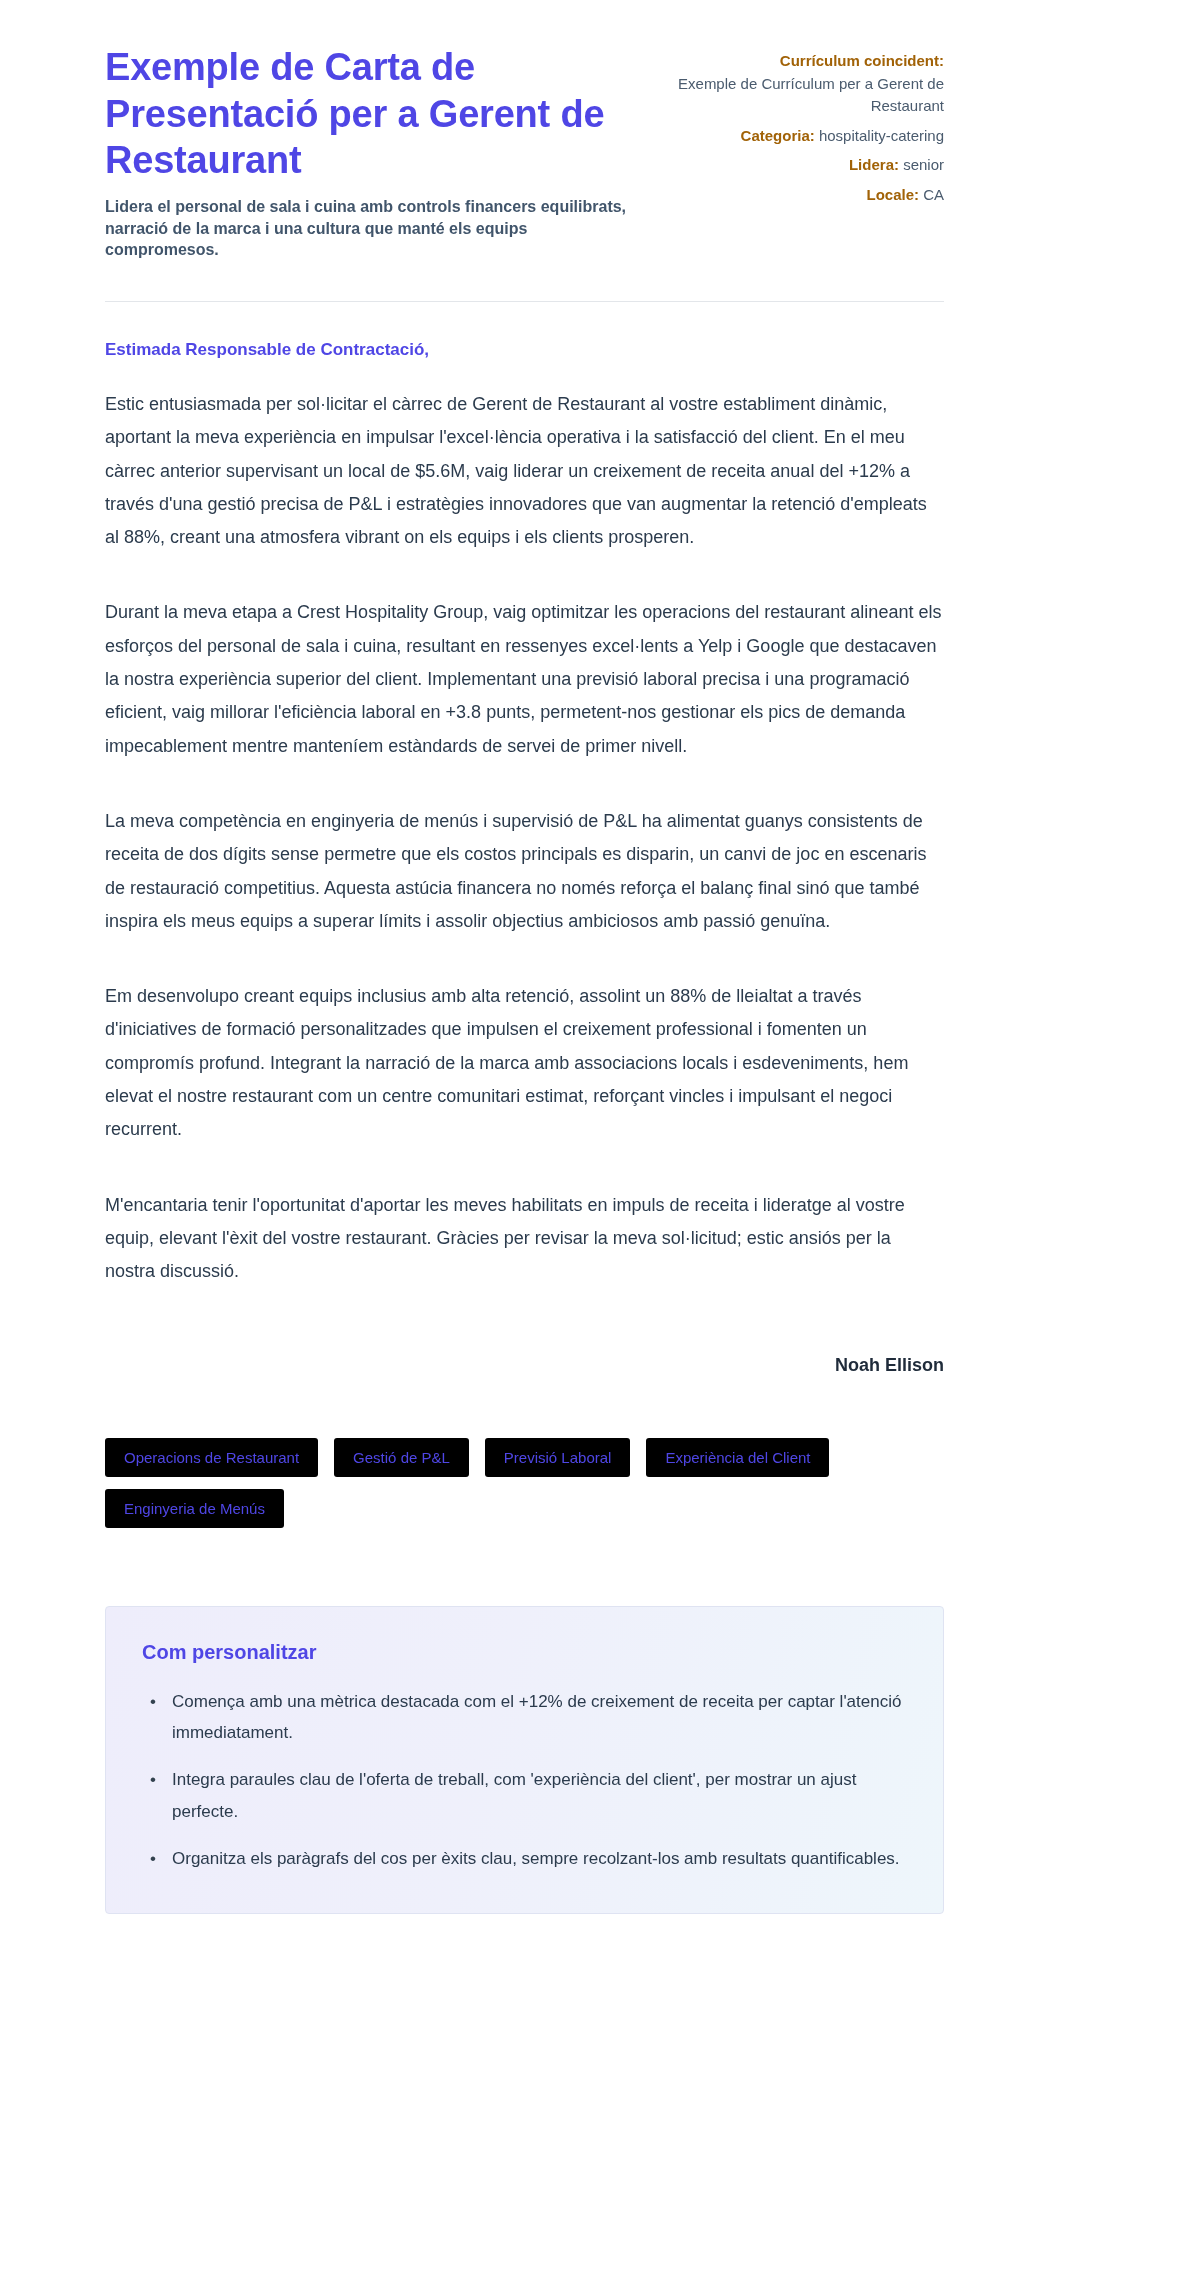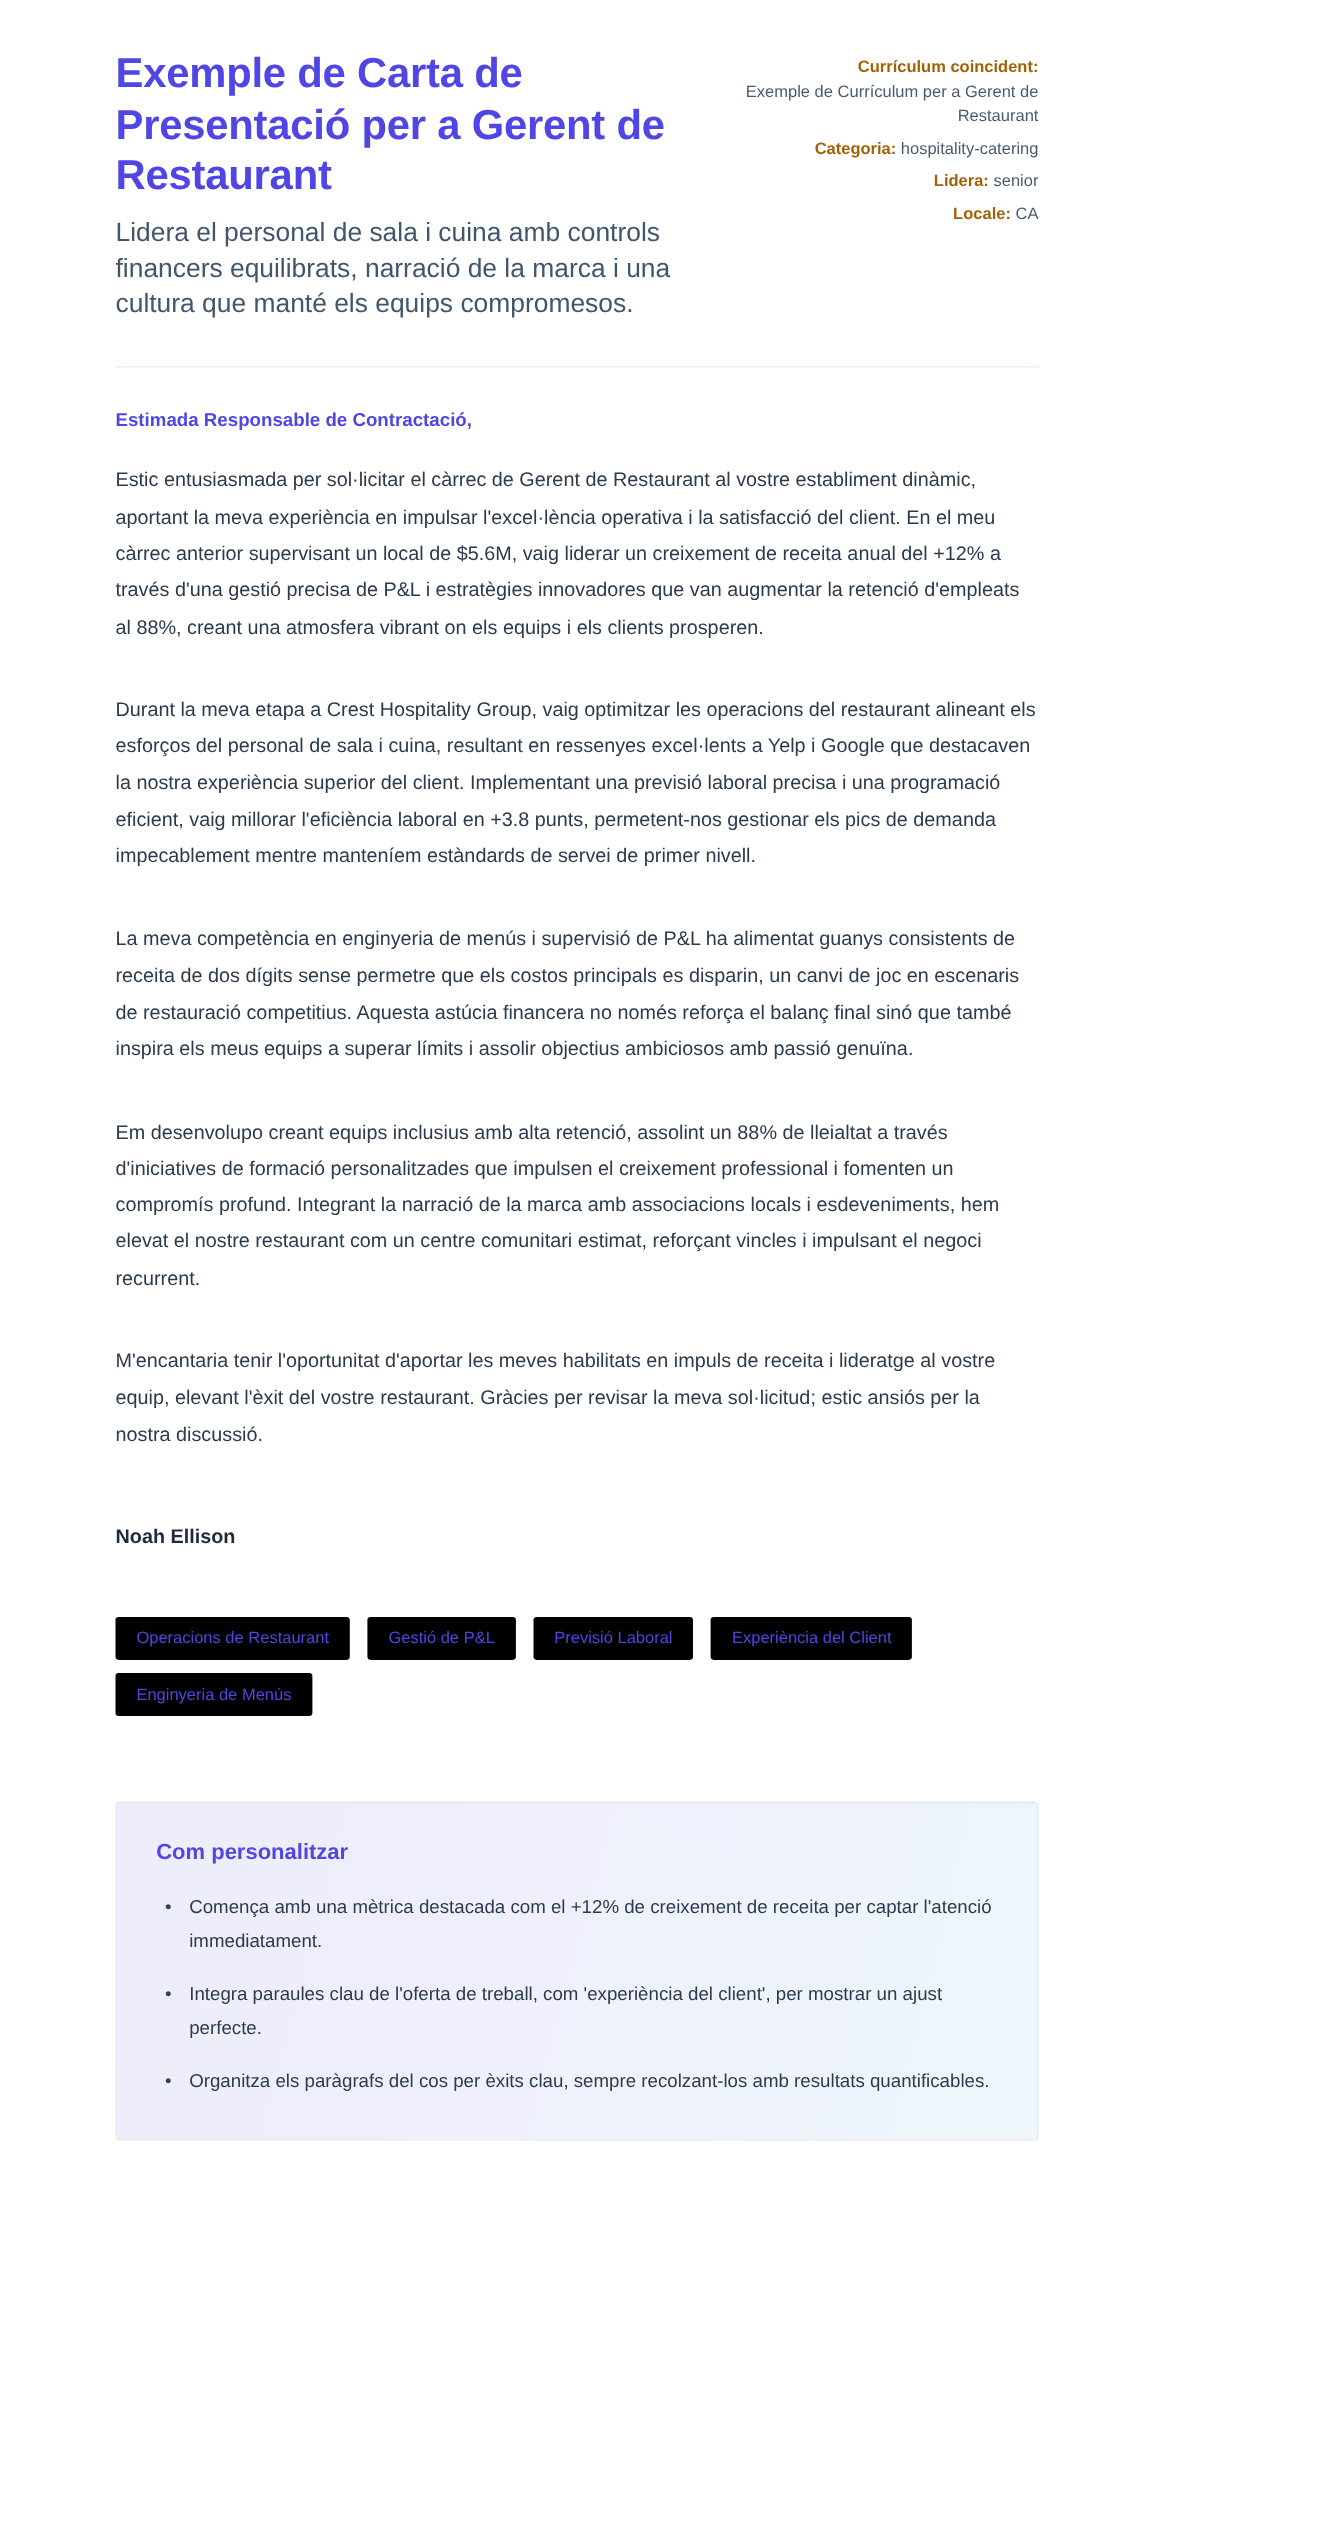--- a/index.html
+++ b/index.html
@@ -35,23 +35,23 @@
   .doc-title {
     margin: 0;
     font-size: 38px;
     line-height: 1.23;
     font-weight: 700;
     color: #4f46e5;
     letter-spacing: -0.2px;
   }
   .doc-subtitle {
     margin: 12px 0 0 0;
-    font-size: 24px;
+    font-size: 16px;
     line-height: 1.35;
-    font-weight: 400;
+    font-weight: 700;
     color: #41556b;
   }
   .header-meta {
     flex: 0 0 auto;
     width: 270px;
     text-align: right;
     font-size: 15px;
     line-height: 1.5;
     color: #41556b;
     padding-top: 6px;
@@ -80,21 +80,21 @@
   .letter-body { margin-top: 28px; }
   .letter-body p {
     margin: 0 0 42px 0;
     font-size: 18px;
     line-height: 1.85;
     color: #2b3b4d;
   }
   .letter-body p:last-child { margin-bottom: 0; }
 
   
-  .signature { margin-top: 66px; }
+  .signature { margin-top: 66px; text-align: right; }
   .sig-name {
     font-size: 18px;
     font-weight: 700;
     color: #1f2b3a;
     margin: 0;
   }
   .sig-role {
     margin: 18px 0 0 0;
     font-size: 18px;
     color: #5a6a7b;

